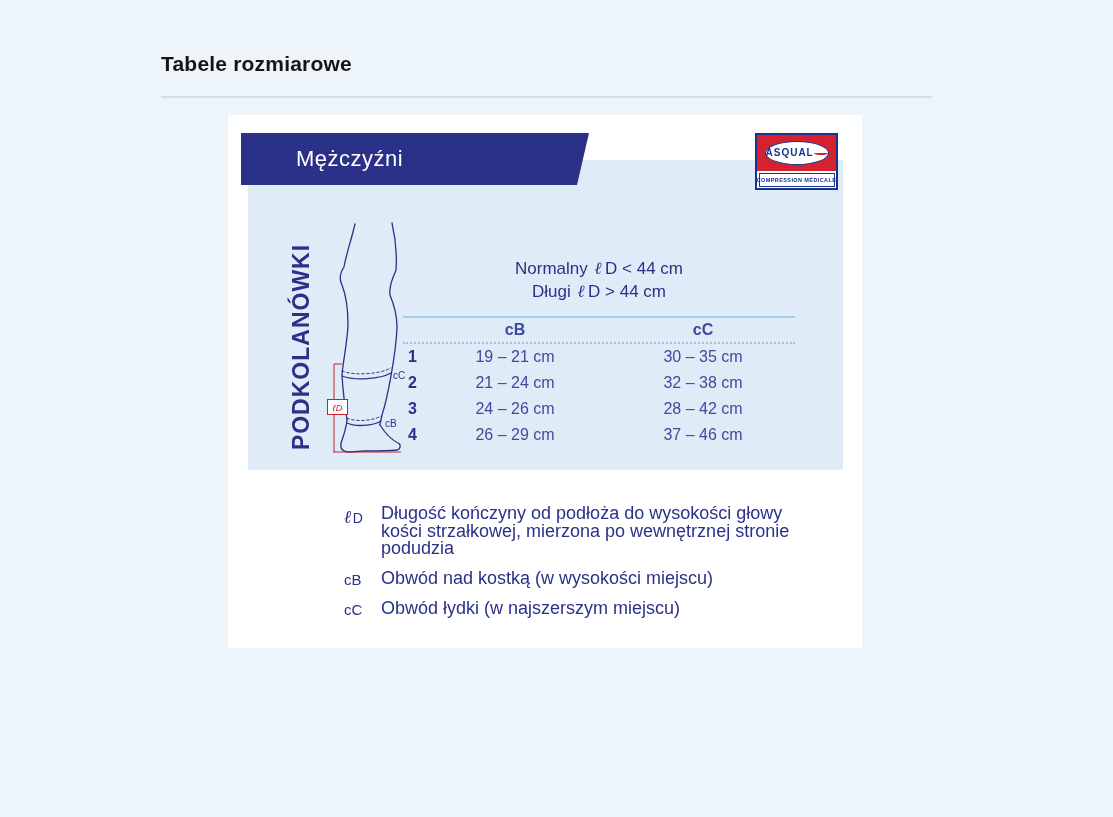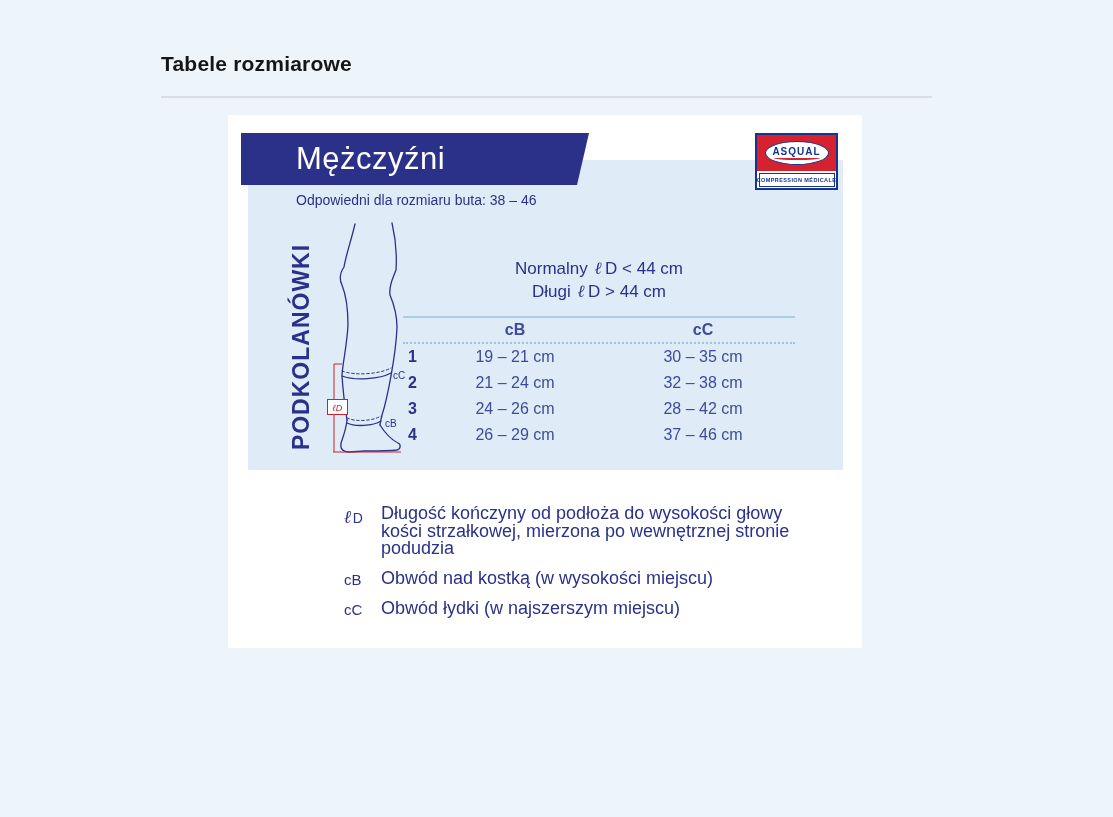--- a/index.html
+++ b/index.html
@@ -15,28 +15,28 @@
   
   .card { position:absolute; left:228px; top:115px; width:634px; height:533px; background:#ffffff; }
 
   
   .panel { position:absolute; left:248px; top:160px; width:595px; height:310px; background:#dfecf7; }
 
   
   .banner { position:absolute; left:241px; top:133px; width:348px; height:52px; background:#2b3189;
             clip-path:polygon(0 0, 100% 0, calc(100% - 12px) 100%, 0 100%);
             display:flex; align-items:center; z-index:3; }
-  .banner-title { color:#ffffff; font-size:31px; font-weight:400; letter-spacing:0.5px; padding-left:55px; }
+  .banner-title { color:#ffffff; font-size:22px; font-weight:400; letter-spacing:0.5px; padding-left:55px; }
 
   
   .logo { position:absolute; left:755px; top:133px; width:83px; height:57px; background:#ffffff;
           border:2px solid #16338e; z-index:4; display:flex; flex-direction:column; }
   .logo-top { height:36px; background:#d6212e; display:flex; align-items:center; justify-content:center; }
   .logo-oval { width:64px; height:24px; background:#ffffff; border:1px solid #16338e; border-radius:50%;
-               display:flex; flex-direction:column; align-items:center; justify-content:center; }
+               display:flex; align-items:center; justify-content:center; }
   .logo-brand { color:#16338e; font-size:10px; font-weight:bold; letter-spacing:1px; line-height:10px; }
   .logo-swoosh { width:46px; height:4px; border-bottom:2px solid #d6212e; border-radius:0 0 50% 50%; margin-top:-1px; }
   .logo-bottom { flex:1; background:#ffffff; padding:1.5px; }
   .logo-tagline-box { border:1px solid #16338e; height:100%; display:flex; align-items:center; justify-content:center; }
   .logo-tagline { color:#16338e; font-size:5.5px; font-weight:bold; letter-spacing:0.4px; white-space:nowrap; }
 
   
   .shoe-note { position:absolute; left:296px; top:192px; font-size:14px; color:#2b3189; z-index:3; }
 
   
@@ -91,21 +91,20 @@
         <span class="logo-swoosh"></span>
       </div>
     </div>
     <div class="logo-bottom">
       <div class="logo-tagline-box">
         <span class="logo-tagline">COMPRESSION MÉDICALE</span>
       </div>
     </div>
   </div>
 
-  <div class="shoe-note">Odpowiedni dla rozmiaru buta: 38 – 46</div>
 
   <div class="category-label">PODKOLANÓWKI</div>
 
   <svg class="leg-svg" width="90" height="245" viewBox="0 0 90 245">
 
     <g fill="none" stroke="#2b3189" stroke-width="1.3" stroke-linecap="round">
       <path d="M30,9 C26,26 21,40 19,52 C15,58 14,64 17,70 C21,80 23,95 23,110 C22,130 18,146 17,160 C18,178 20,192 22,205"></path>
       <path d="M67,8 C71,25 72,40 71,55 C67,65 64,72 65,80 C70,92 72,102 72,112 C71,140 62,185 57,200 C56,205 55,208 55,210"></path>
       <path d="M22,205 C21,215 18,222 16,228 C15,234 18,237 24,237 L40,236 C52,236 64,236 72,235 C76,234 76,229 73,228 C65,224 60,218 55,210"></path>
 

